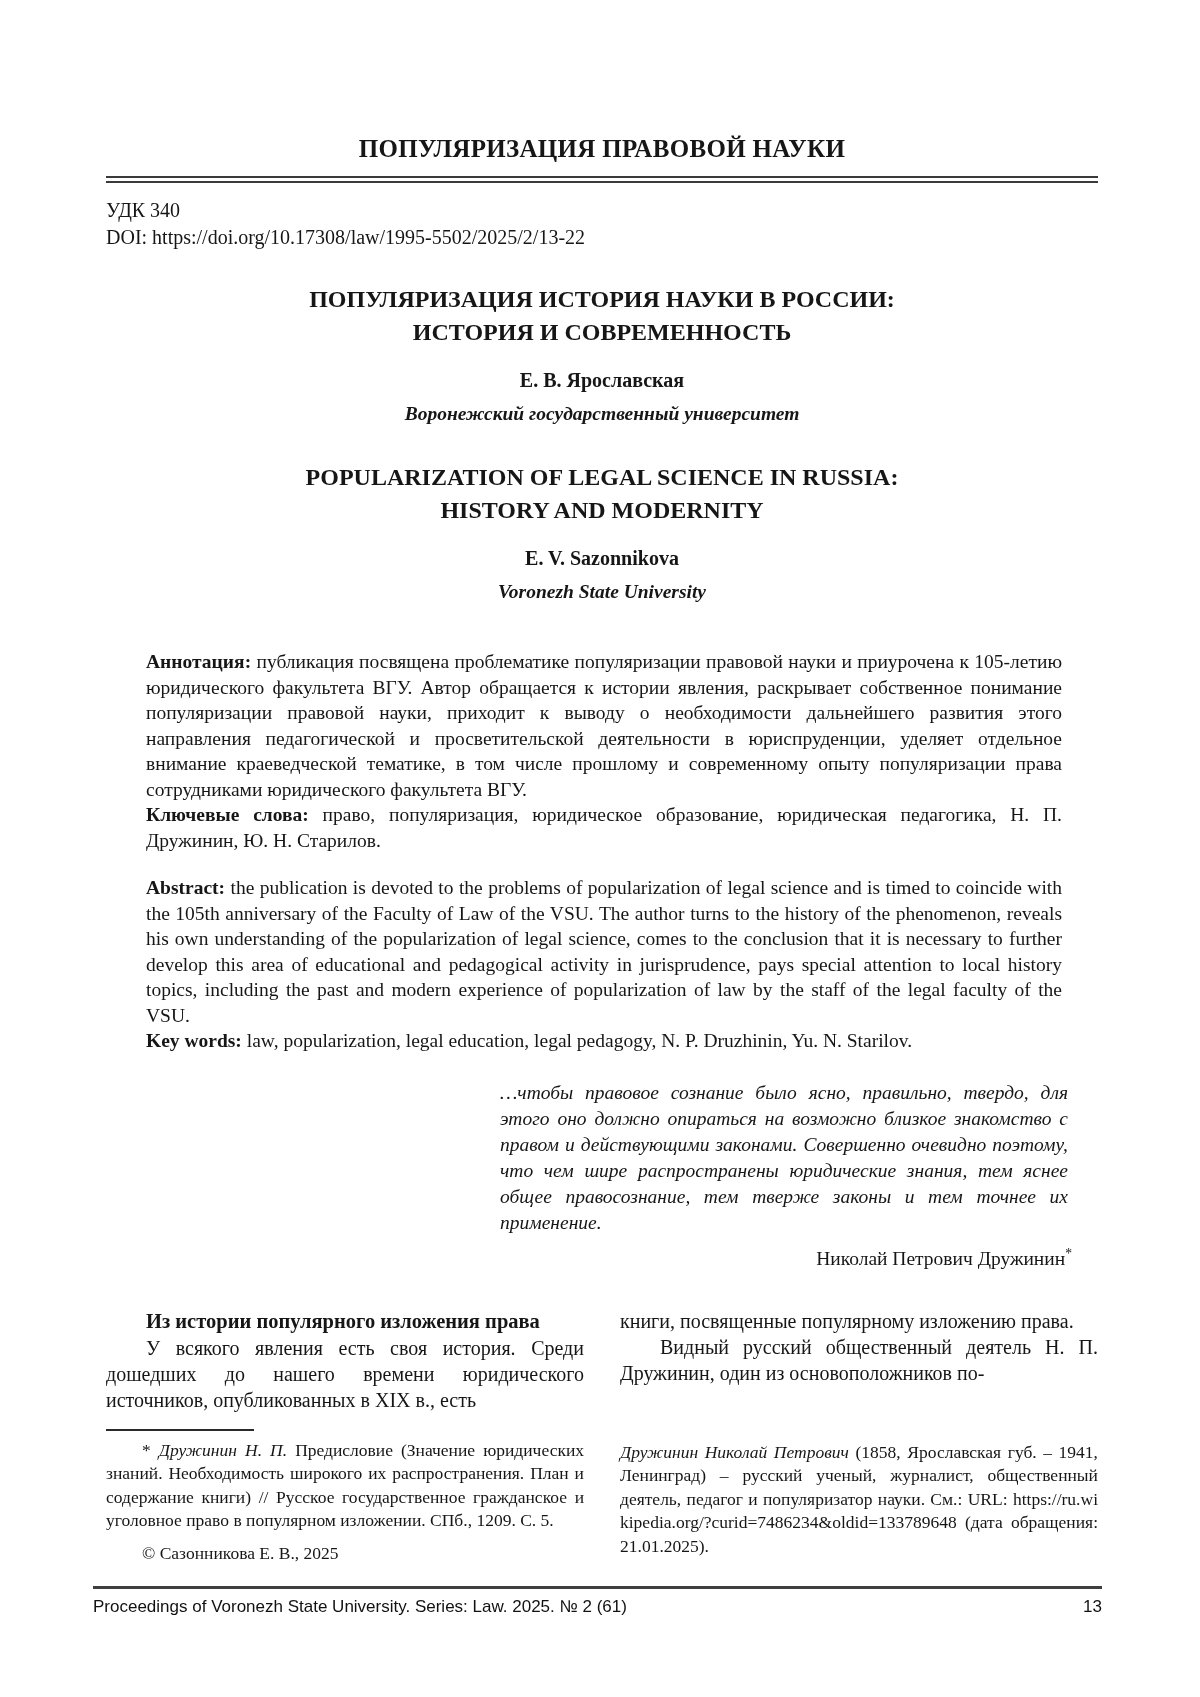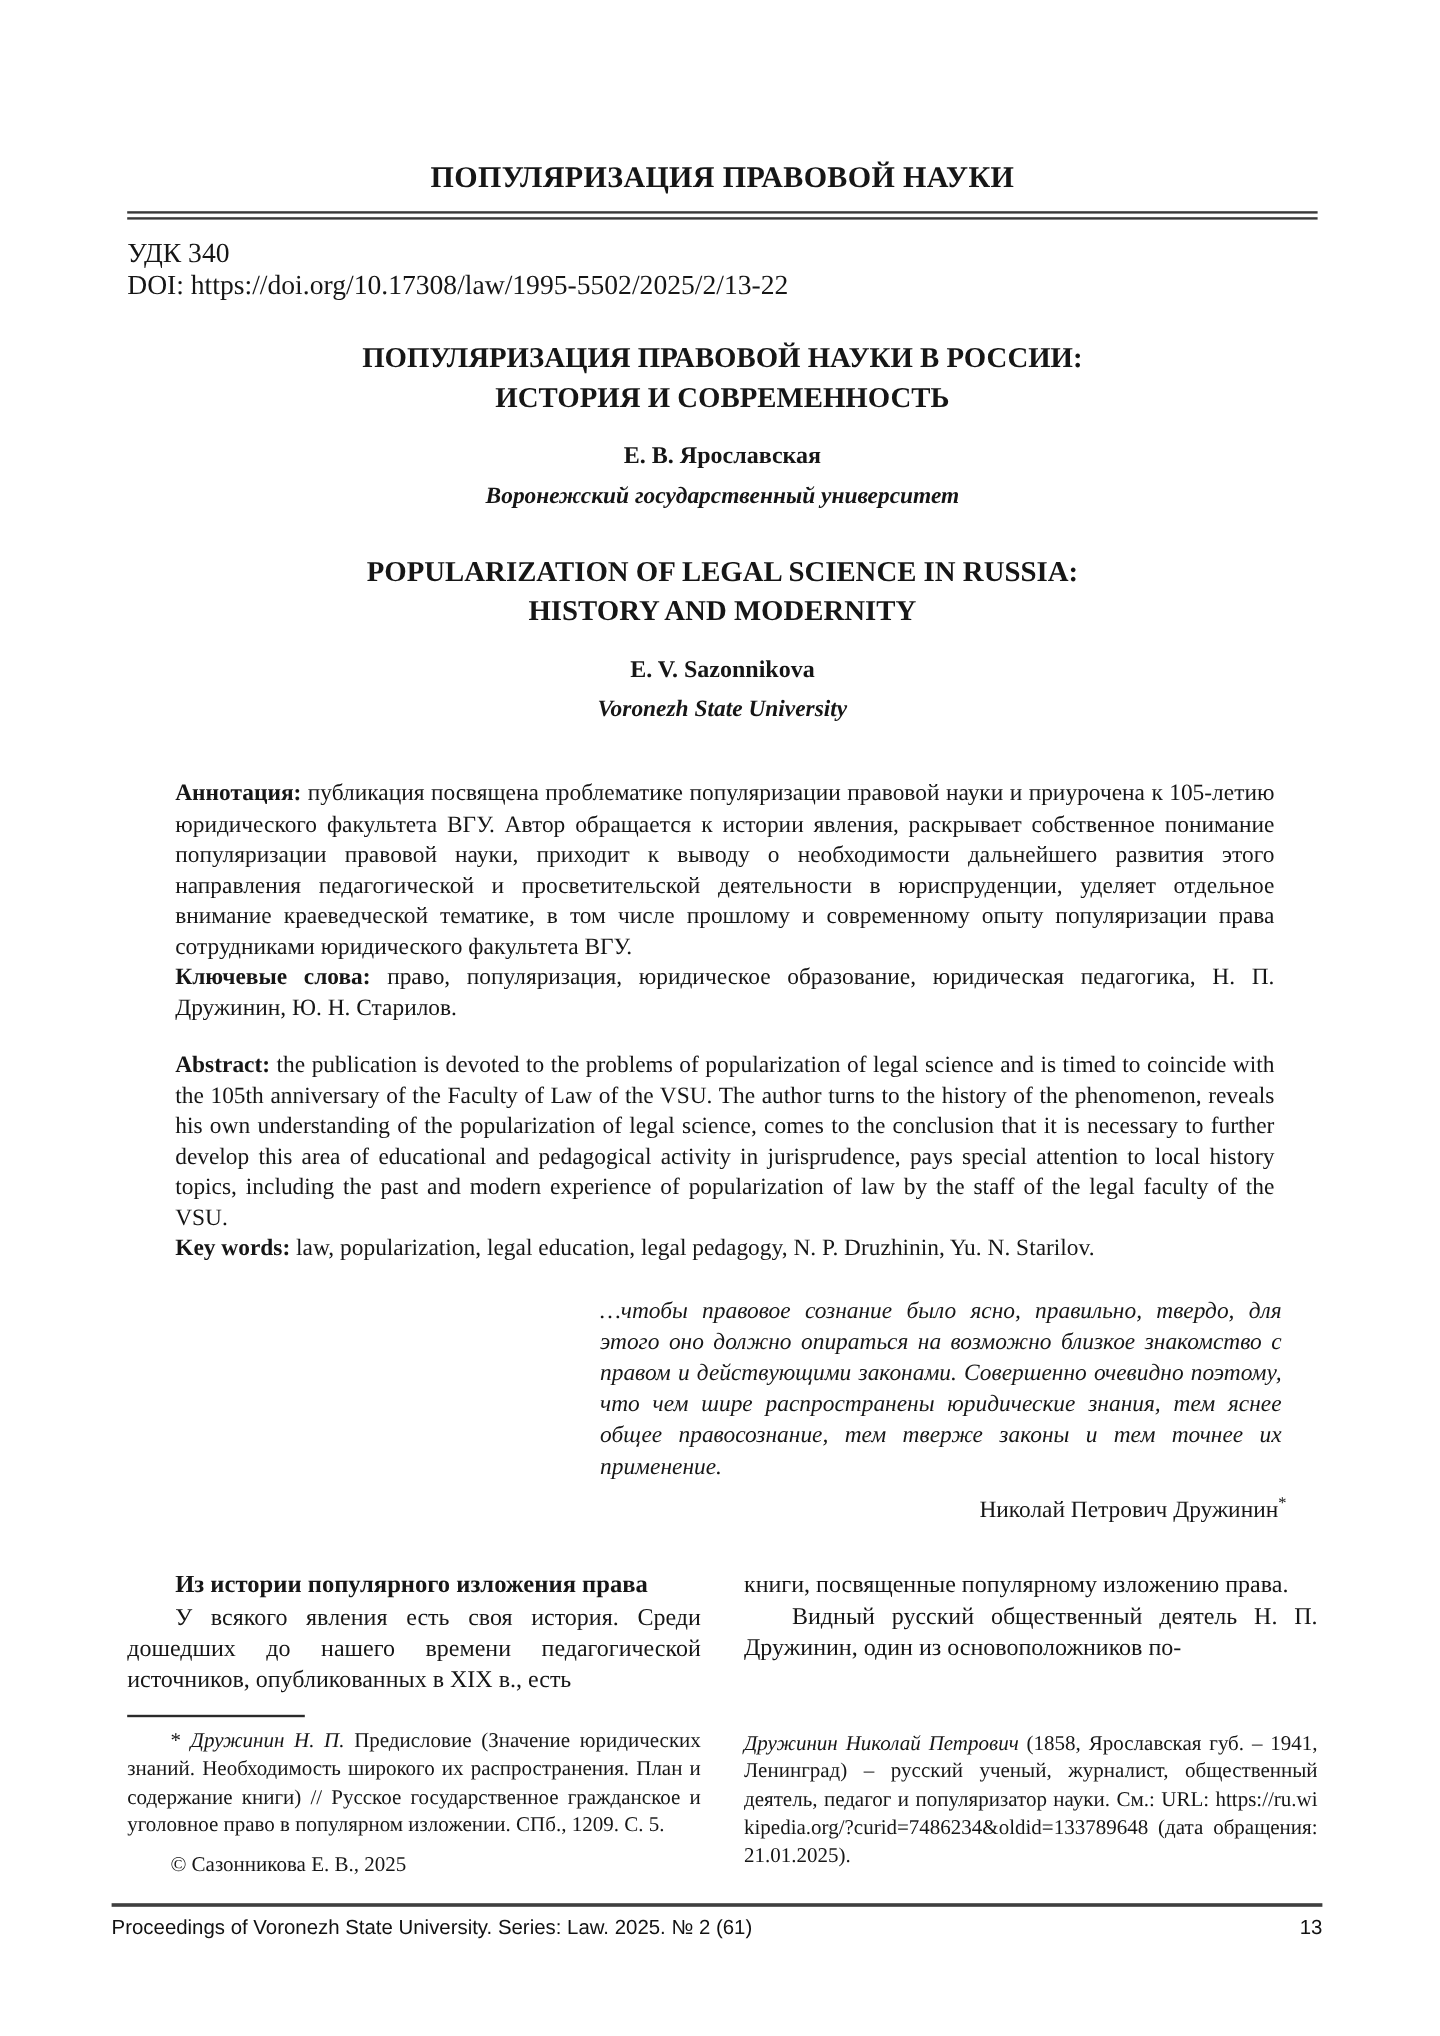--- a/index.html
+++ b/index.html
@@ -21,21 +21,21 @@
     font-size: 25px;
     line-height: 30px;
     letter-spacing: 0.3px;
   }
   .rule-double {
     margin-top: 12px;
     height: 3px;
     border-top: 2px solid #3a3a3a;
     border-bottom: 2px solid #3a3a3a;
   }
-  .meta { margin-top: 14px; font-size: 23px; line-height: 27px; }
+  .meta { margin-top: 14px; font-size: 20px; line-height: 27px; }
   .meta div { white-space: nowrap; }
 
   .title-block { text-align: center; font-weight: bold; }
   .title-ru { margin-top: 32px; font-size: 24px; line-height: 33px; }
   .title-en { margin-top: 34px; font-size: 24px; line-height: 33px; }
   .author-line { margin-top: 18px; text-align: center; font-weight: bold; font-size: 20px; line-height: 26px; }
   .affiliation-line { margin-top: 8px; text-align: center; font-weight: bold; font-style: italic; font-size: 19.5px; line-height: 26px; }
 
   .abstract-block {
     margin: 44px 36px 0 40px;
@@ -105,21 +105,21 @@
 
     <div class="running-title">ПОПУЛЯРИЗАЦИЯ ПРАВОВОЙ НАУКИ</div>
     <div class="rule-double"></div>
 
     <div class="meta">
       <div>УДК 340</div>
       <div>DOI: https://doi.org/10.17308/law/1995-5502/2025/2/13-22</div>
     </div>
 
     <div class="title-block title-ru">
-      <div>ПОПУЛЯРИЗАЦИЯ ПРАВОВОЙ НАУКИ В РОССИИ:</div>
+      <div>ПОПУЛЯРИЗАЦИЯ ИСТОРИЯ НАУКИ В РОССИИ:</div>
       <div>ИСТОРИЯ И СОВРЕМЕННОСТЬ</div>
     </div>
     <div class="author-line">Е. В. Ярославская</div>
     <div class="affiliation-line">Воронежский государственный университет</div>
 
     <div class="title-block title-en">
       <div>POPULARIZATION OF LEGAL SCIENCE IN RUSSIA:</div>
       <div>HISTORY AND MODERNITY</div>
     </div>
     <div class="author-line">E. V. Sazonnikova</div>
@@ -131,21 +131,21 @@
       <p class="gap-above"><span class="run-label">Abstract:</span><span> the publication is devoted to the problems of popularization of legal science and is timed to coincide with the 105th anniversary of the Faculty of Law of the VSU. The author turns to the history of the phenomenon, reveals his own understanding of the popularization of legal science, comes to the conclusion that it is necessary to further develop this area of educational and pedagogical activity in jurisprudence, pays special attention to local history topics, including the past and modern experience of popularization of law by the staff of the legal faculty of the VSU.</span></p>
       <p><span class="run-label">Key words:</span><span> law, popularization, legal education, legal pedagogy, N. P. Druzhinin, Yu. N. Starilov.</span></p>
     </div>
 
     <div class="epigraph">…чтобы правовое сознание было ясно, правильно, твердо, для этого оно должно опираться на возможно близкое знакомство с правом и действующими законами. Совершенно очевидно поэтому, что чем шире распространены юридические знания, тем яснее общее правосознание, тем тверже законы и тем точнее их применение.</div>
     <div class="epigraph-attribution"><span>Николай Петрович Дружинин</span><sup class="ast">*</sup></div>
 
     <div class="columns">
       <div class="col">
         <p class="section-heading">Из истории популярного изложения права</p>
-        <p>У всякого явления есть своя история. Среди дошедших до нашего времени педагогической источников, опубликованных в XIX в., есть</p>
+        <p>У всякого явления есть своя история. Среди дошедших до нашего времени юридического источников, опубликованных в XIX в., есть</p>
       </div>
       <div class="col">
         <p class="no-indent">книги, посвященные популярному изложению права.</p>
         <p>Видный русский общественный деятель Н. П. Дружинин, один из основоположников по-</p>
       </div>
     </div>
 
     <div class="footnotes">
       <div class="fn fn-left">
         <div class="fn-rule"></div>

